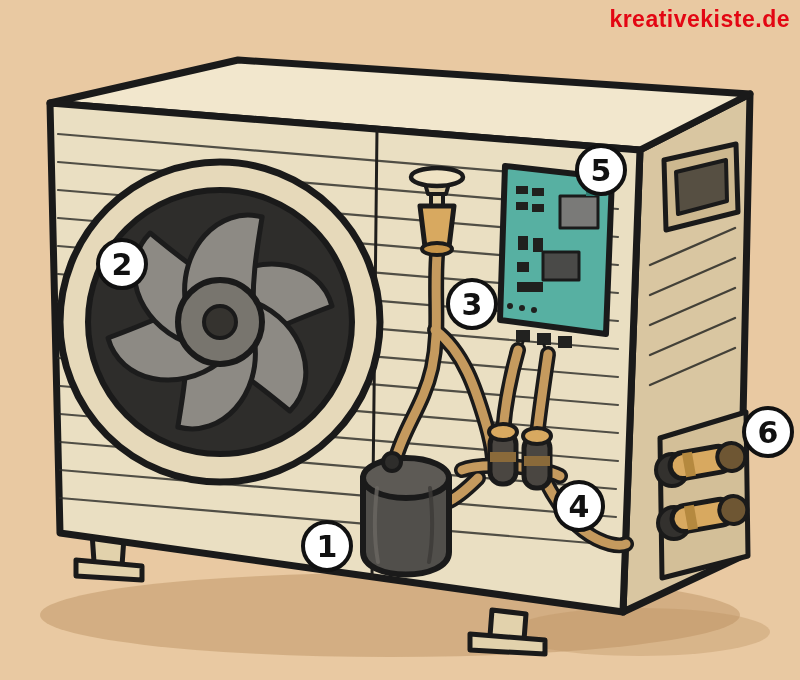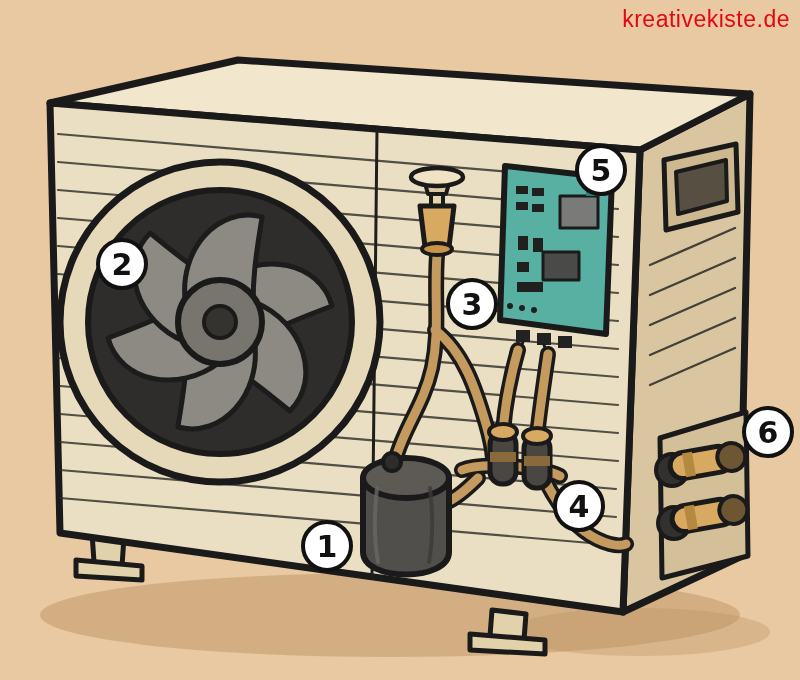--- a/index.html
+++ b/index.html
@@ -10,21 +10,21 @@
   }
   html,body{margin:0;padding:0;}
   .stage{
     position:relative; width:800px; height:680px; overflow:hidden;
     background:var(--background);
     font-family:"Liberation Sans", sans-serif;
   }
   .stage svg{position:absolute; left:0; top:0;}
   .watermark{
     position:absolute; top:6px; right:10px;
-    font-size:23px; font-weight:400; letter-spacing:.5px;
+    font-size:23px; font-weight:700; letter-spacing:.5px;
     color:var(--watermark); z-index:5;text-align:right;
   }
   .callout{
     position:absolute; width:52px; height:52px; box-sizing:border-box;
     border-radius:50%; background:var(--callout-bg); border:4px solid var(--callout-border);
     display:flex; align-items:center; justify-content:center;
     font-size:30px; font-weight:600; color:#111; z-index:4;
     font-family:"DejaVu Sans","Liberation Sans",sans-serif;
   }
 </style>

